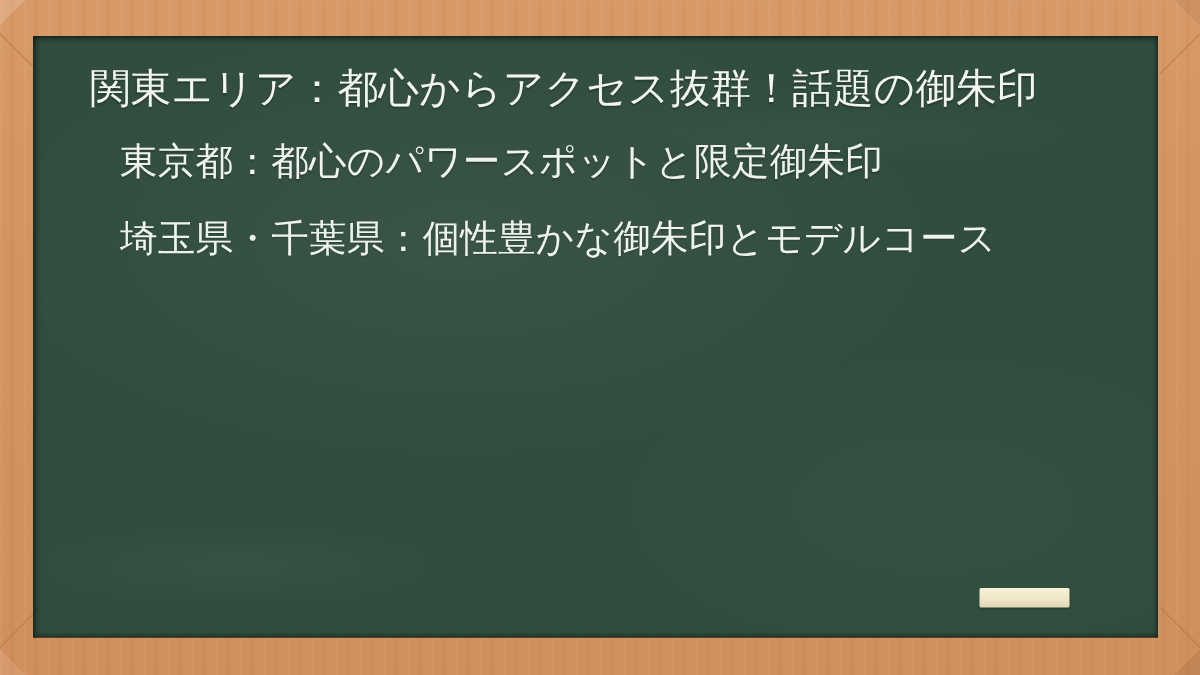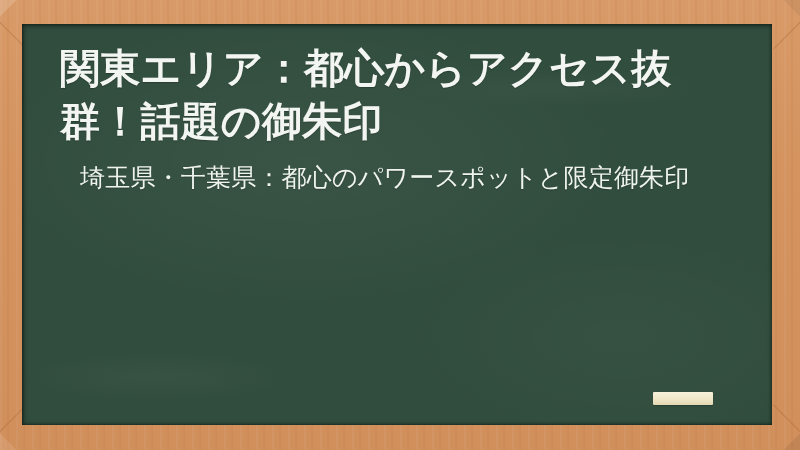--- a/index.html
+++ b/index.html
@@ -98,23 +98,23 @@
       radial-gradient(ellipse 26% 9% at 18% 88%, rgba(225,235,225,0.035) 0%, rgba(225,235,225,0) 70%),
       radial-gradient(ellipse 30% 7% at 72% 16%, rgba(225,235,225,0.03) 0%, rgba(225,235,225,0) 70%);
     pointer-events: none;
   }
 
   
   .title {
     position: relative;
     z-index: 2;
     color: #f2f5f1;
-    font-size: 40px;
+    font-size: 27px;
     line-height: 1.32;
-    font-weight: 700;
+    font-weight: 400;
     letter-spacing: 0.2px;
     margin: 0 0 14px 12px;
     text-shadow: 0 1px 1px rgba(0,0,0,0.22);
     max-width: 690px;
   }
 
   .bullets {
     position: relative;
     z-index: 2;
     list-style: none;
@@ -155,20 +155,21 @@
     <span class="miter tr"></span>
     <span class="miter bl"></span>
     <span class="miter br"></span>
   </div>
 
   <div class="board">
 
     <h1 class="title">関東エリア：都心からアクセス抜群！話題の御朱印</h1>
 
     <ul class="bullets">
-      <li>埼玉県・千葉県：都心のパワースポットと限定御朱印</li>
+      <li>東京都：都心のパワースポットと限定御朱印</li>
+      <li>埼玉県・千葉県：個性豊かな御朱印とモデルコース</li>
     </ul>
 
   </div>
 
   <div class="chalk"></div>
 
 </div>
 
 </body></html>

